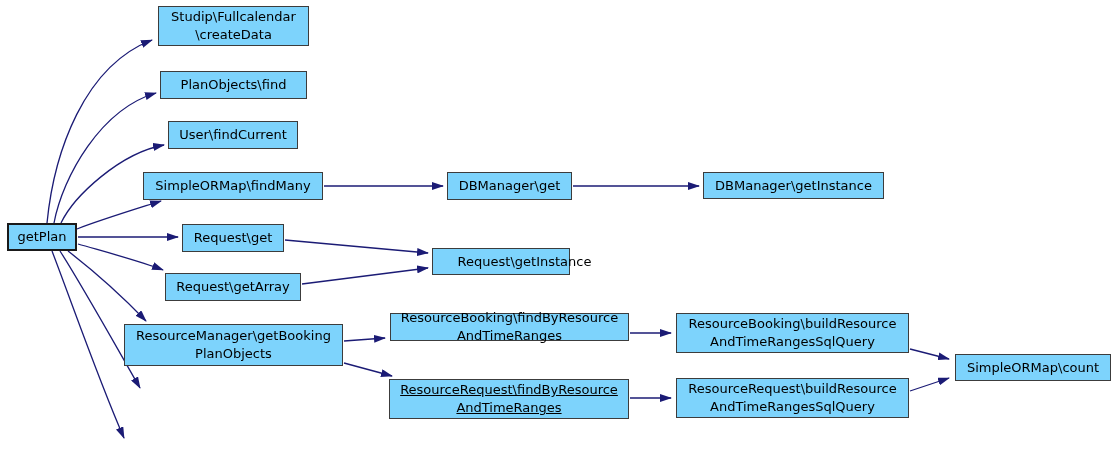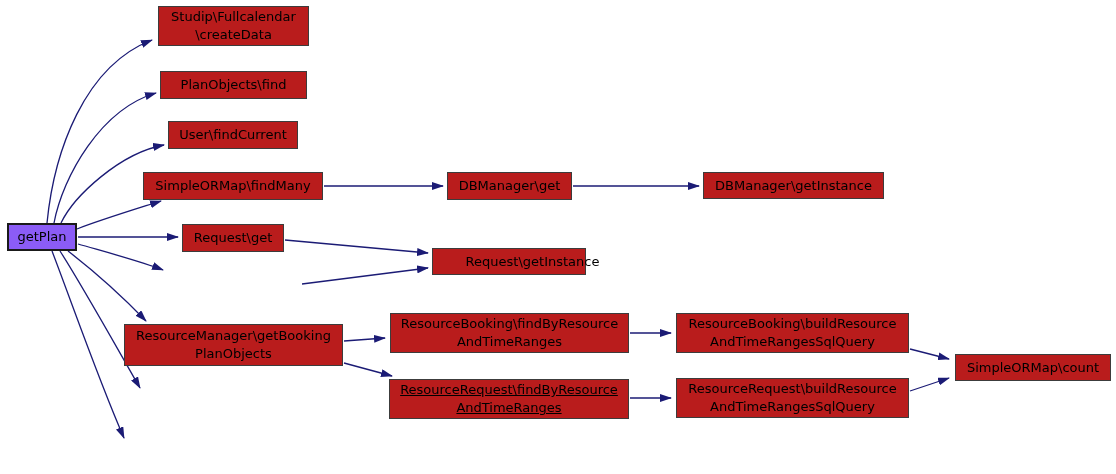--- a/index.html
+++ b/index.html
@@ -27,30 +27,30 @@
     stroke: #1b1b75;
     stroke-width: 1.3px;
   }
   .node {
     position: absolute;
     box-sizing: border-box;
     display: flex;
     align-items: center;
     justify-content: center;
     text-align: center;
-    background: #b91c1c;
+    background: #7dd3fc;
     border: 1.5px solid #3c3c3c;
     color: #000000;
     font-size: 13px;
     line-height: 18px;
     white-space: pre-line;
     cursor: pointer;
   }
   .node.root {
-    background: #8b5cf6;
+    background: #7dd3fc;
     border: 2px solid #1a1a1a;
     cursor: default;
   }
 </style>
 </head>
 <body>
 
 <div class="graph">
 
   <svg class="edges" viewBox="0 0 1116 474" xmlns="http://www.w3.org/2000/svg">
@@ -86,31 +86,32 @@
 \createData</div>
 
   <div class="node" style="left:160px; top:71px; width:147px; height:28px;">PlanObjects\find</div>
 
   <div class="node" style="left:168px; top:121px; width:130px; height:28px;">User\findCurrent</div>
 
   <div class="node" style="left:143px; top:172px; width:180px; height:28px;">SimpleORMap\findMany</div>
 
   <div class="node" style="left:182px; top:224px; width:102px; height:28px;">Request\get</div>
 
+  <div class="node" style="left:165px; top:273px; width:136px; height:28px;">Request\getArray</div>
 
   <div class="node" style="left:124px; top:324px; width:219px; height:42px;">ResourceManager\getBooking
 PlanObjects</div>
 
 
 
   <div class="node" style="left:447px; top:172px; width:125px; height:28px;">DBManager\get</div>
 
-  <div class="node" style="left:432px; top:248px; width:154px; height:27px;padding-left:47px;">Request\getInstance</div>
+  <div class="node" style="left:432px; top:248px; width:138px; height:27px;padding-left:47px;">Request\getInstance</div>
 
-  <div class="node" style="left:390px; top:313px; width:239px; height:40px;">ResourceBooking\findByResource
+  <div class="node" style="left:390px; top:313px; width:239px; height:28px;">ResourceBooking\findByResource
 AndTimeRanges</div>
 
   <div class="node" style="left:389px; top:379px; width:240px; height:40px;text-decoration:underline;">ResourceRequest\findByResource
 AndTimeRanges</div>
 
   <div class="node" style="left:703px; top:172px; width:181px; height:27px;">DBManager\getInstance</div>
 
   <div class="node" style="left:676px; top:313px; width:233px; height:40px;">ResourceBooking\buildResource
 AndTimeRangesSqlQuery</div>
 

